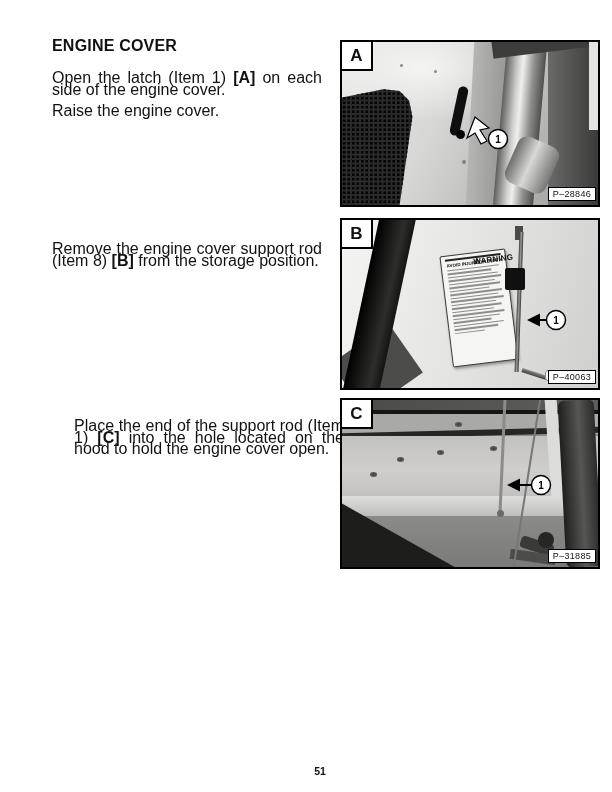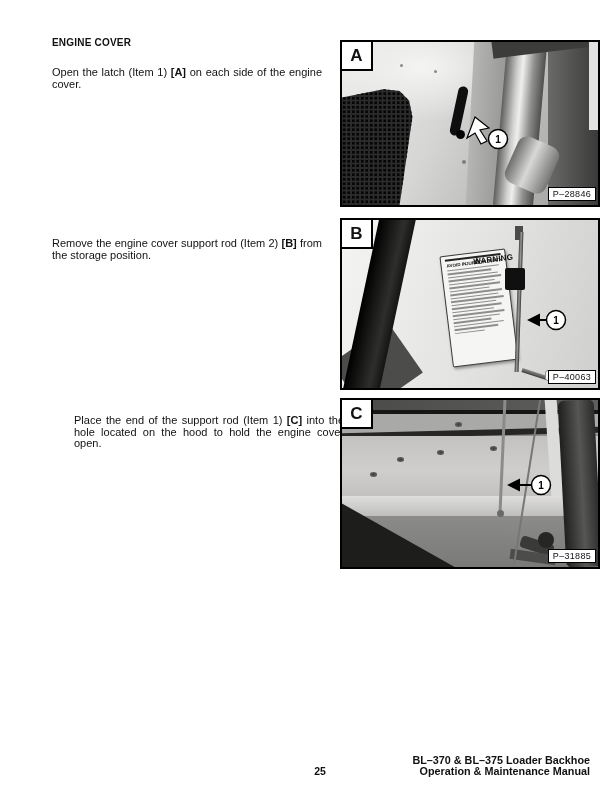--- a/index.html
+++ b/index.html
@@ -3,22 +3,22 @@
 <meta charset="utf-8">
 <style>
   html,body{margin:0;padding:0;background:#888;}
   #page{
     position:relative;width:612px;height:792px;background:#ffffff;
     font-family:"Liberation Sans", sans-serif;color:#111;overflow:hidden;
     margin:0 auto;
   }
   
   .heading{position:absolute;left:52px;top:37px;width:270px;
-    font-size:10px;font-weight:bold;letter-spacing:.2px;}
-  .para{position:absolute;left:52px;width:270px;font-size:11px;
+    font-size:16px;font-weight:bold;letter-spacing:.2px;}
+  .para{position:absolute;left:52px;width:270px;font-size:16px;
     line-height:11.5px;text-align:justify;}
   .para .ref{font-weight:bold;}
   #p-open{top:56px;}
   #p-raise{top:89px;text-align:left;}
   #p-remove{top:227px;}
   #p-place{top:404px;margin-left:22px;}
 
   
   .fig{position:absolute;left:340px;width:260px;border:2px solid #000;
     background:#c9c9c7;box-sizing:border-box;}
@@ -126,22 +126,23 @@
 </style>
 </head>
 <body>
 
 <div id="page">
 
   <div class="heading">ENGINE COVER</div>
 
   <p class="para" id="p-open"><span>Open the latch (Item 1) </span><span class="ref">[A]</span><span> on each side of the engine cover.</span></p>
 
-
-  <p class="para" id="p-remove"><span>Remove the engine cover support rod (Item 2) </span><span class="ref">[B]</span><span> from the storage position.</span></p>
+  <p class="para" id="p-raise">Raise the engine cover.</p>
+
+  <p class="para" id="p-remove"><span>Remove the engine cover support rod (Item 8) </span><span class="ref">[B]</span><span> from the storage position.</span></p>
 
   <p class="para" id="p-place"><span>Place the end of the support rod (Item 1) </span><span class="ref">[C]</span><span> into the hole located on the hood to hold the engine cover open.</span></p>
 
   <div class="fig" id="fig-a">
     <div class="scene" id="sceneA">
       <div class="hood-highlight"></div>
       <div class="grille"></div>
       <div class="hood-ridge"></div>
       <div class="channel"></div>
       <div class="dark-right"></div>
@@ -237,19 +238,15 @@
     <svg class="callout-svg" viewBox="0 0 256 167">
       <line x1="177" y1="85" x2="191" y2="85" stroke="#000" stroke-width="2"></line>
       <polygon points="165,85 178,78.5 178,91.5" fill="#000"></polygon>
       <circle cx="199" cy="85" r="9.5" fill="#fff" stroke="#000" stroke-width="1.5"></circle>
       <text x="199" y="88.5" text-anchor="middle">1</text>
     </svg>
     <div class="fig-label">C</div>
     <div class="fig-caption">P–31885</div>
   </div>
 
-  <div id="page-number">25</div>
-  <div id="footer-right">
-    <div>BL–370 &amp; BL–375 Loader Backhoe</div>
-    <div>Operation &amp; Maintenance Manual</div>
-  </div>
+  <div id="page-number">51</div>
 
 </div>
 
 </body></html>

